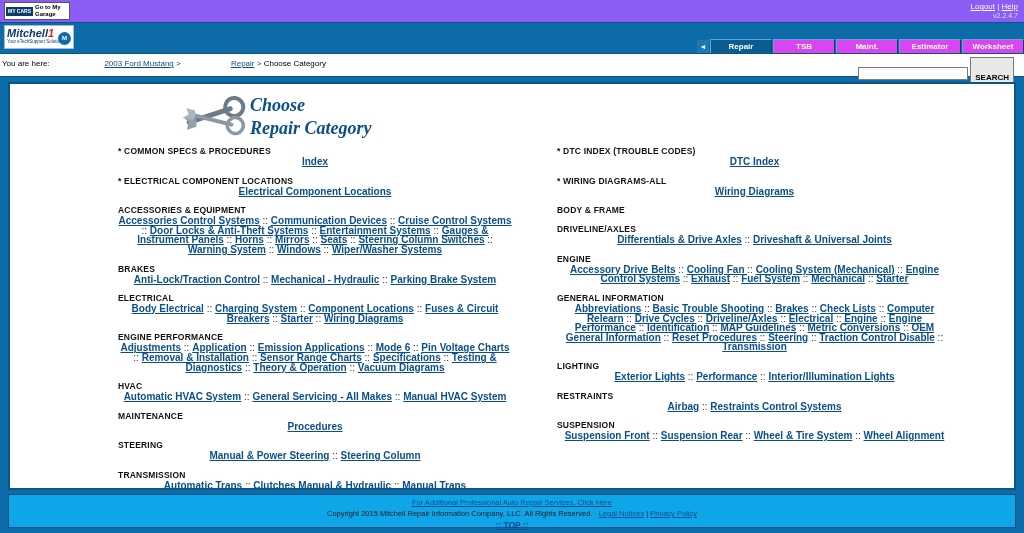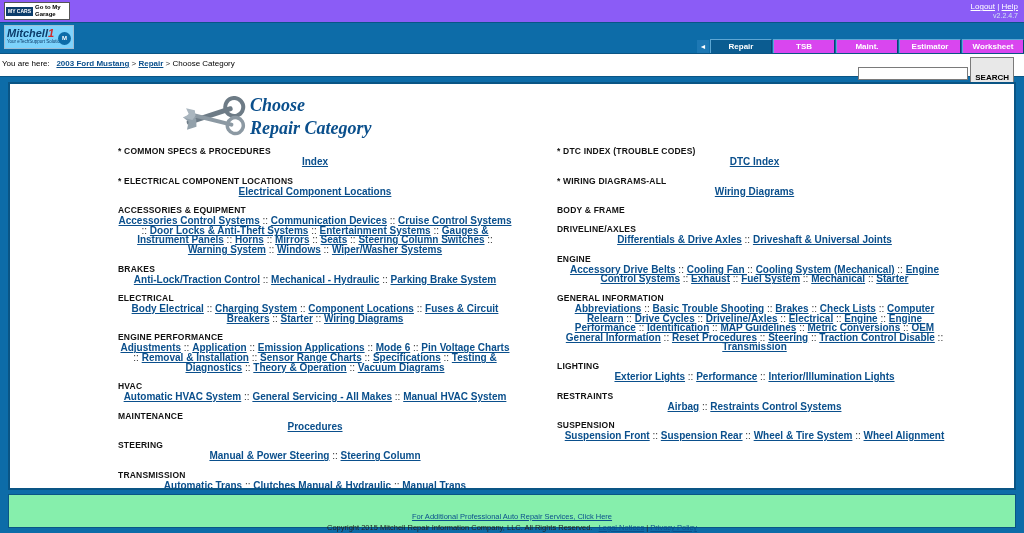--- a/index.html
+++ b/index.html
@@ -80,21 +80,21 @@
     position: relative;
     height: 30px;
     background: #0d6ca8;
   }
   .mitchell-logo {
     position: absolute;
     left: 4px;
     top: 2px;
     width: 70px;
     height: 24px;
-    background: #7dd3fc;
+    background: #ffffff;
     border: 1px solid #9fbdd3;
     box-sizing: border-box;
     padding: 1px 2px;
   }
   .mitchell-name {
     font-size: 11px;
     font-weight: bold;
     font-style: italic;
     color: #0b3c6b;
     line-height: 12px;
@@ -169,21 +169,22 @@
   }
   .crumbs {
     position: absolute;
     left: 2px;
     top: 5px;
     white-space: nowrap;
   }
   .crumbs a {
     color: #0a4f8c;
     text-decoration: underline;
-    font-weight: bold;
+    font-weight: normal;
+    margin-left: 48px;
   }
   .crumbs .sep { color: #333; }
   .searchbox {
     position: absolute;
     right: 10px;
     top: 3px;
     display: flex;
     align-items: center;
   }
   .searchbox input[type=text] {
@@ -274,27 +275,27 @@
     font-weight: bold;
   }
   .group-links .sep { color: #333; font-weight: normal; }
   
   .footer {
     position: absolute;
     left: 8px;
     top: 494px;
     width: 1008px;
     height: 34px;
-    background: #86efac;
+    background: #0ea5e9;
     border: 1px solid #0a5585;
     box-sizing: border-box;
     text-align: center;
     font-size: 7.5px;
     color: #222;
-    padding-top: 17px;
+    padding-top: 3px;
   }
   .footer a {
     color: #0a4f8c;
     text-decoration: underline;
   }
   .footer .line1 { margin-bottom: 2px; }
   .footer .line2 { margin-bottom: 2px; }
   .footer .top-link {
     font-weight: bold;
     font-size: 8.5px;

